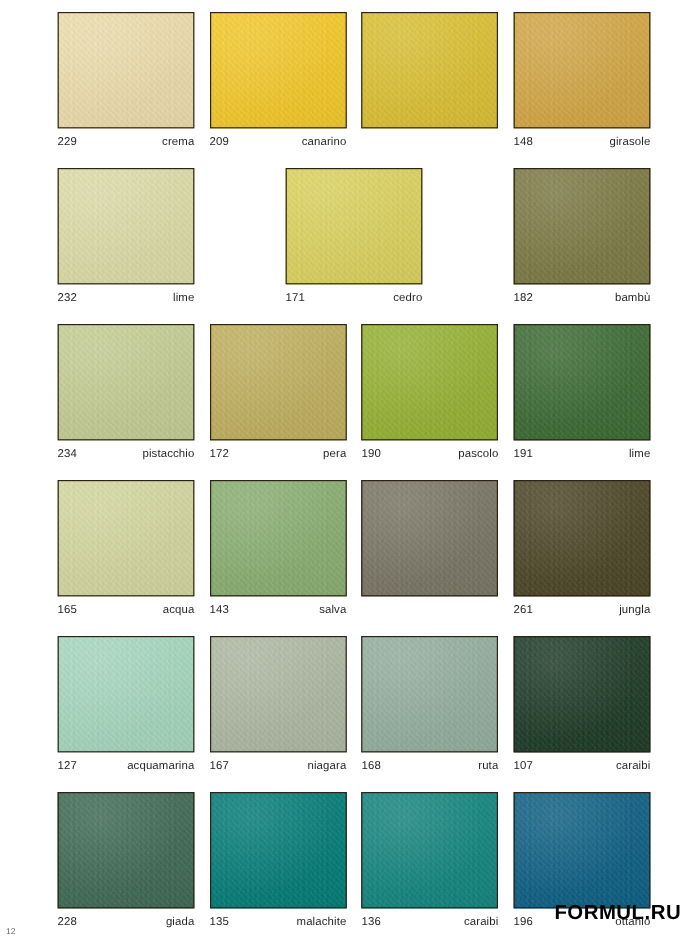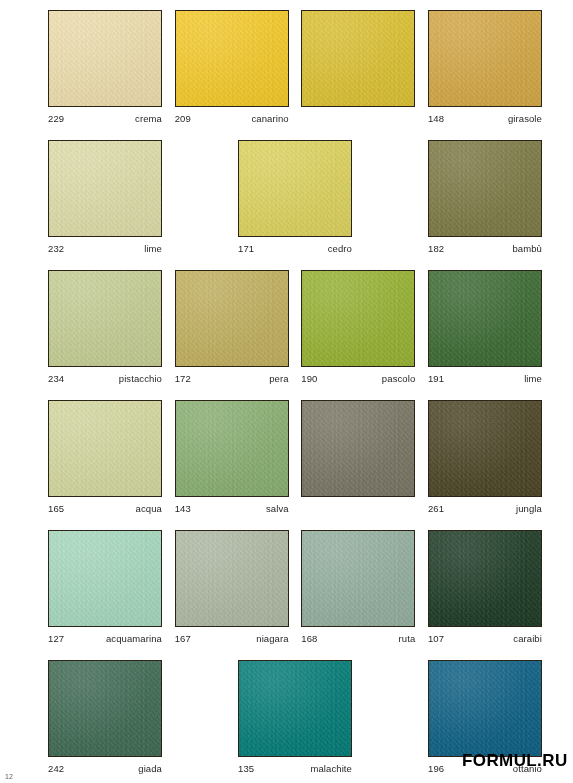--- a/index.html
+++ b/index.html
@@ -312,35 +312,45 @@
         </div>
       </div>
     </div>
     <div class="swatch-row">
       <div class="swatch-cell">
         <div class="swatch-chip" style="background-color: rgb(63, 107, 84);">
           <div class="grain"></div>
           <div class="sheen"></div>
         </div>
         <div class="swatch-caption">
-          <span class="swatch-code">242</span>
+          <span class="swatch-code">228</span>
           <span class="swatch-name">giada</span>
         </div>
       </div>
       <div class="swatch-cell">
         <div class="swatch-chip" style="background-color: rgb(4, 125, 120);">
           <div class="grain"></div>
           <div class="sheen"></div>
         </div>
         <div class="swatch-caption">
           <span class="swatch-code">135</span>
           <span class="swatch-name">malachite</span>
         </div>
       </div>
       <div class="swatch-cell">
+        <div class="swatch-chip" style="background-color: rgb(19, 134, 127);">
+          <div class="grain"></div>
+          <div class="sheen"></div>
+        </div>
+        <div class="swatch-caption">
+          <span class="swatch-code">136</span>
+          <span class="swatch-name">caraibi</span>
+        </div>
+      </div>
+      <div class="swatch-cell">
         <div class="swatch-chip" style="background-color: rgb(13, 96, 133);">
           <div class="grain"></div>
           <div class="sheen"></div>
         </div>
         <div class="swatch-caption">
           <span class="swatch-code">196</span>
           <span class="swatch-name">ottanio</span>
         </div>
       </div>
     </div>

